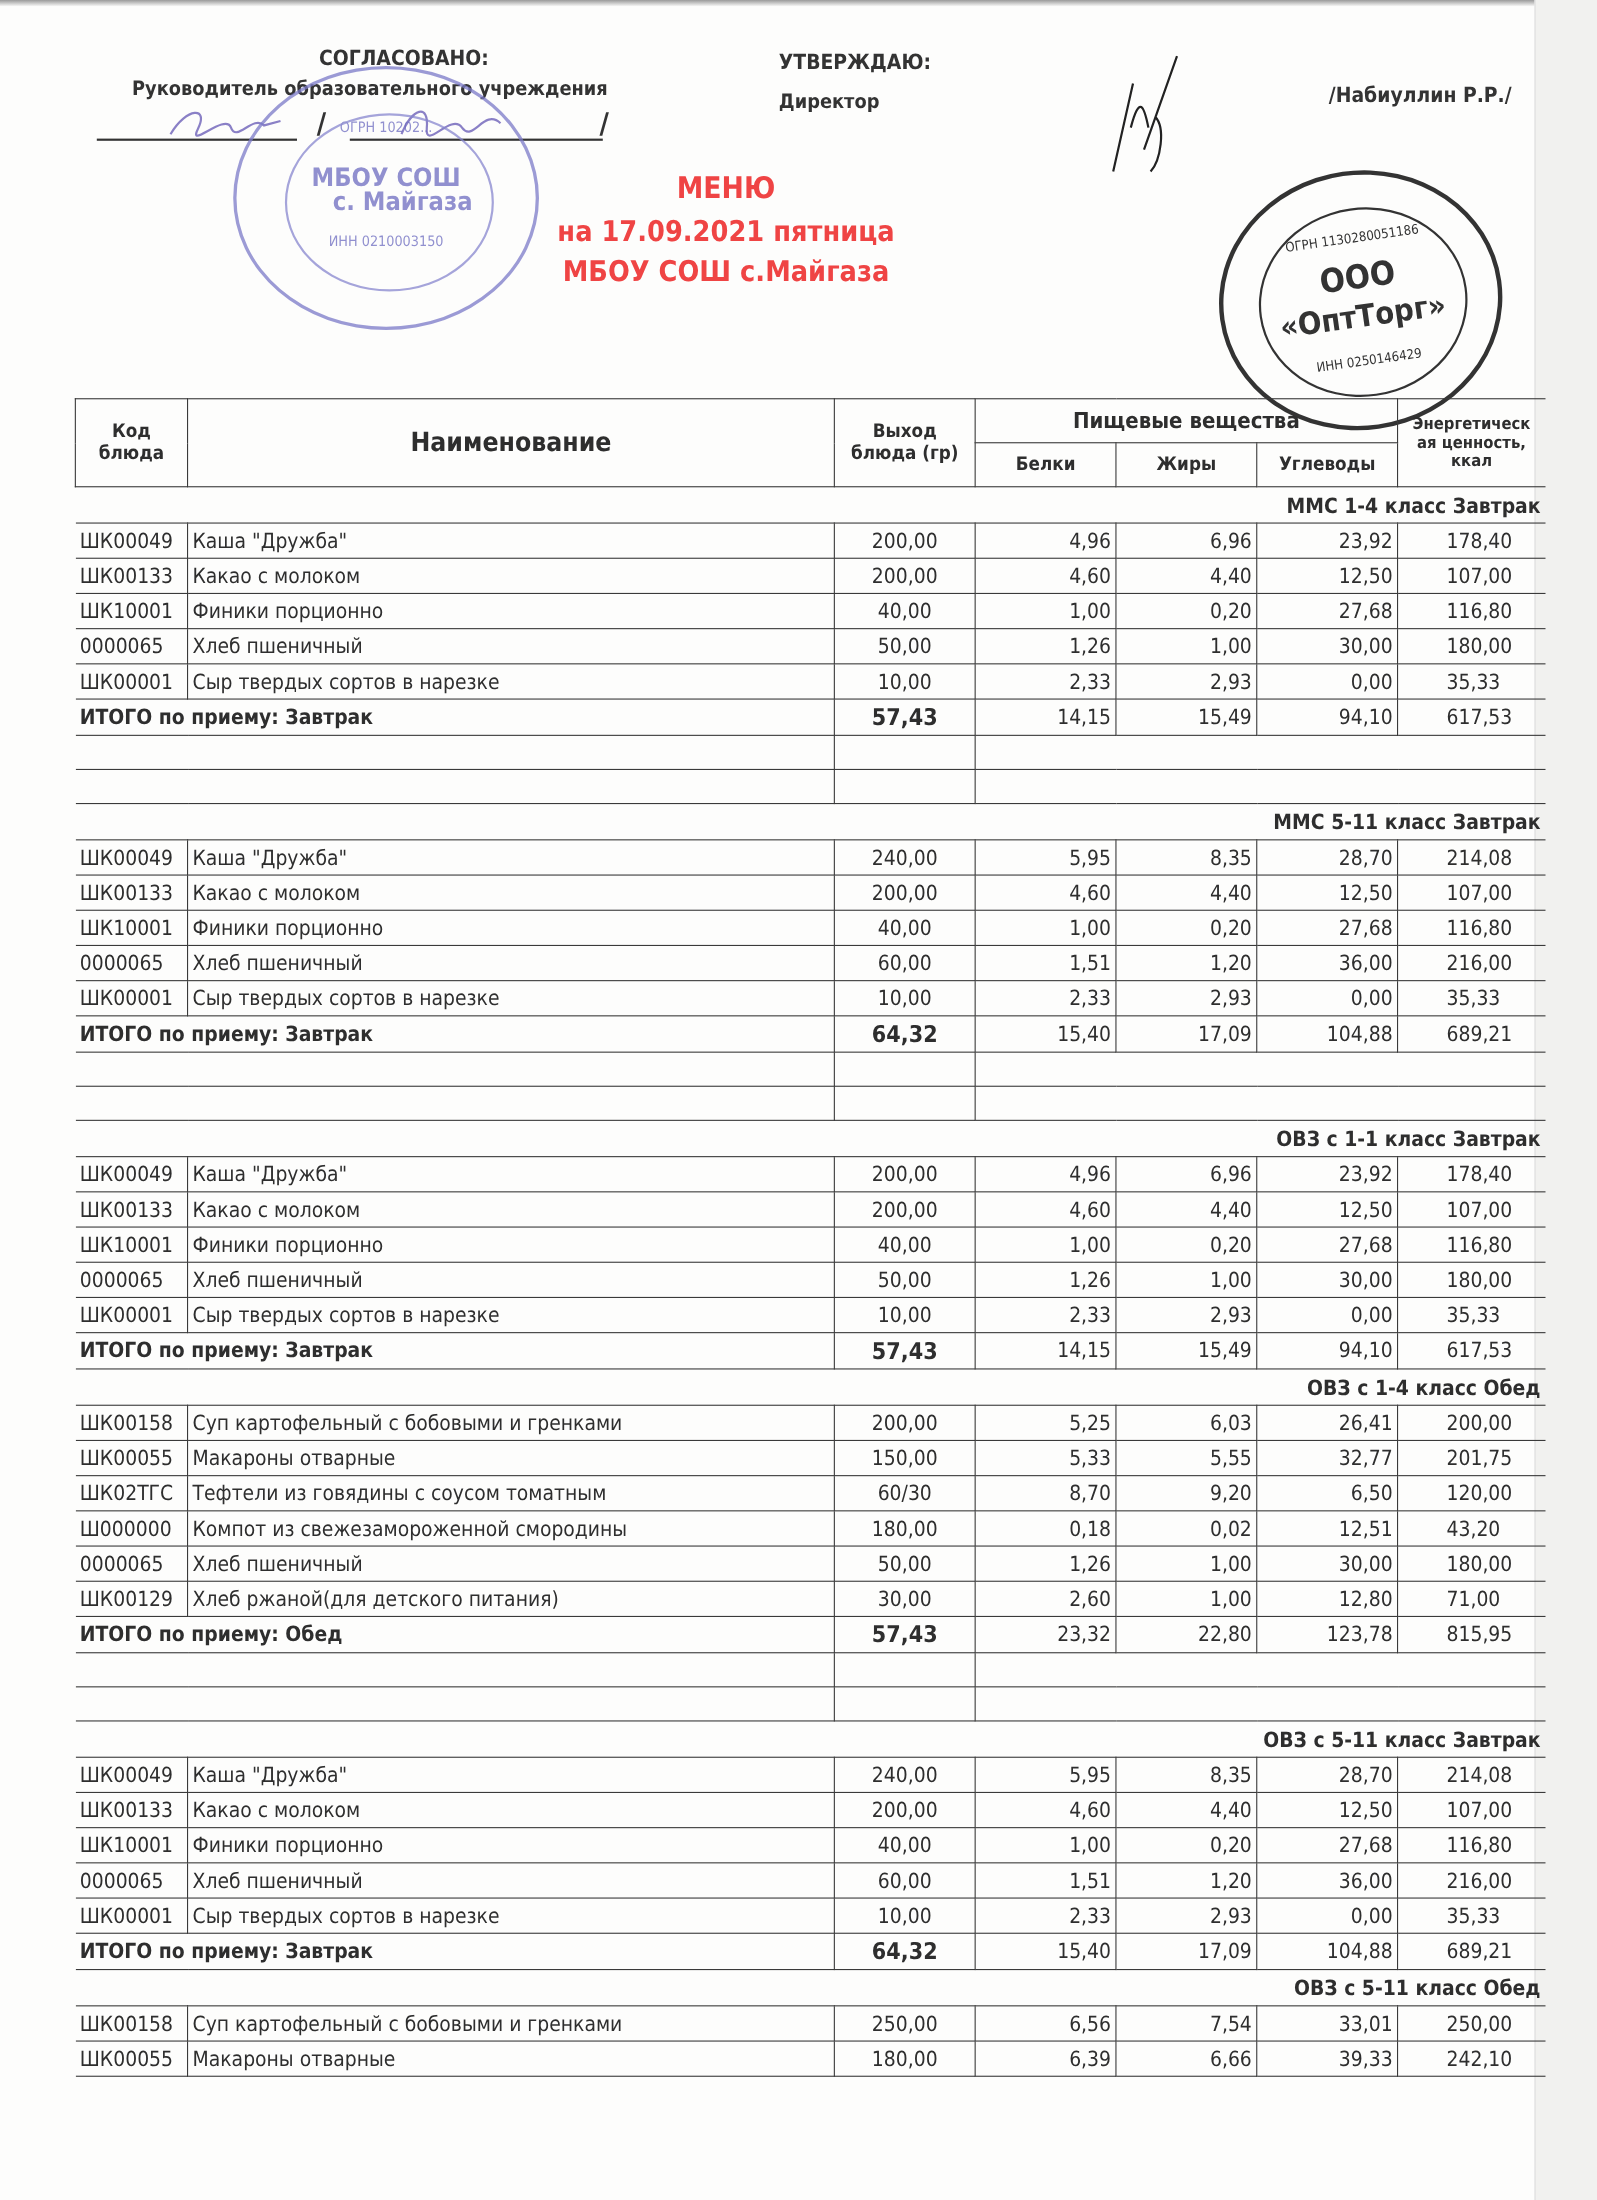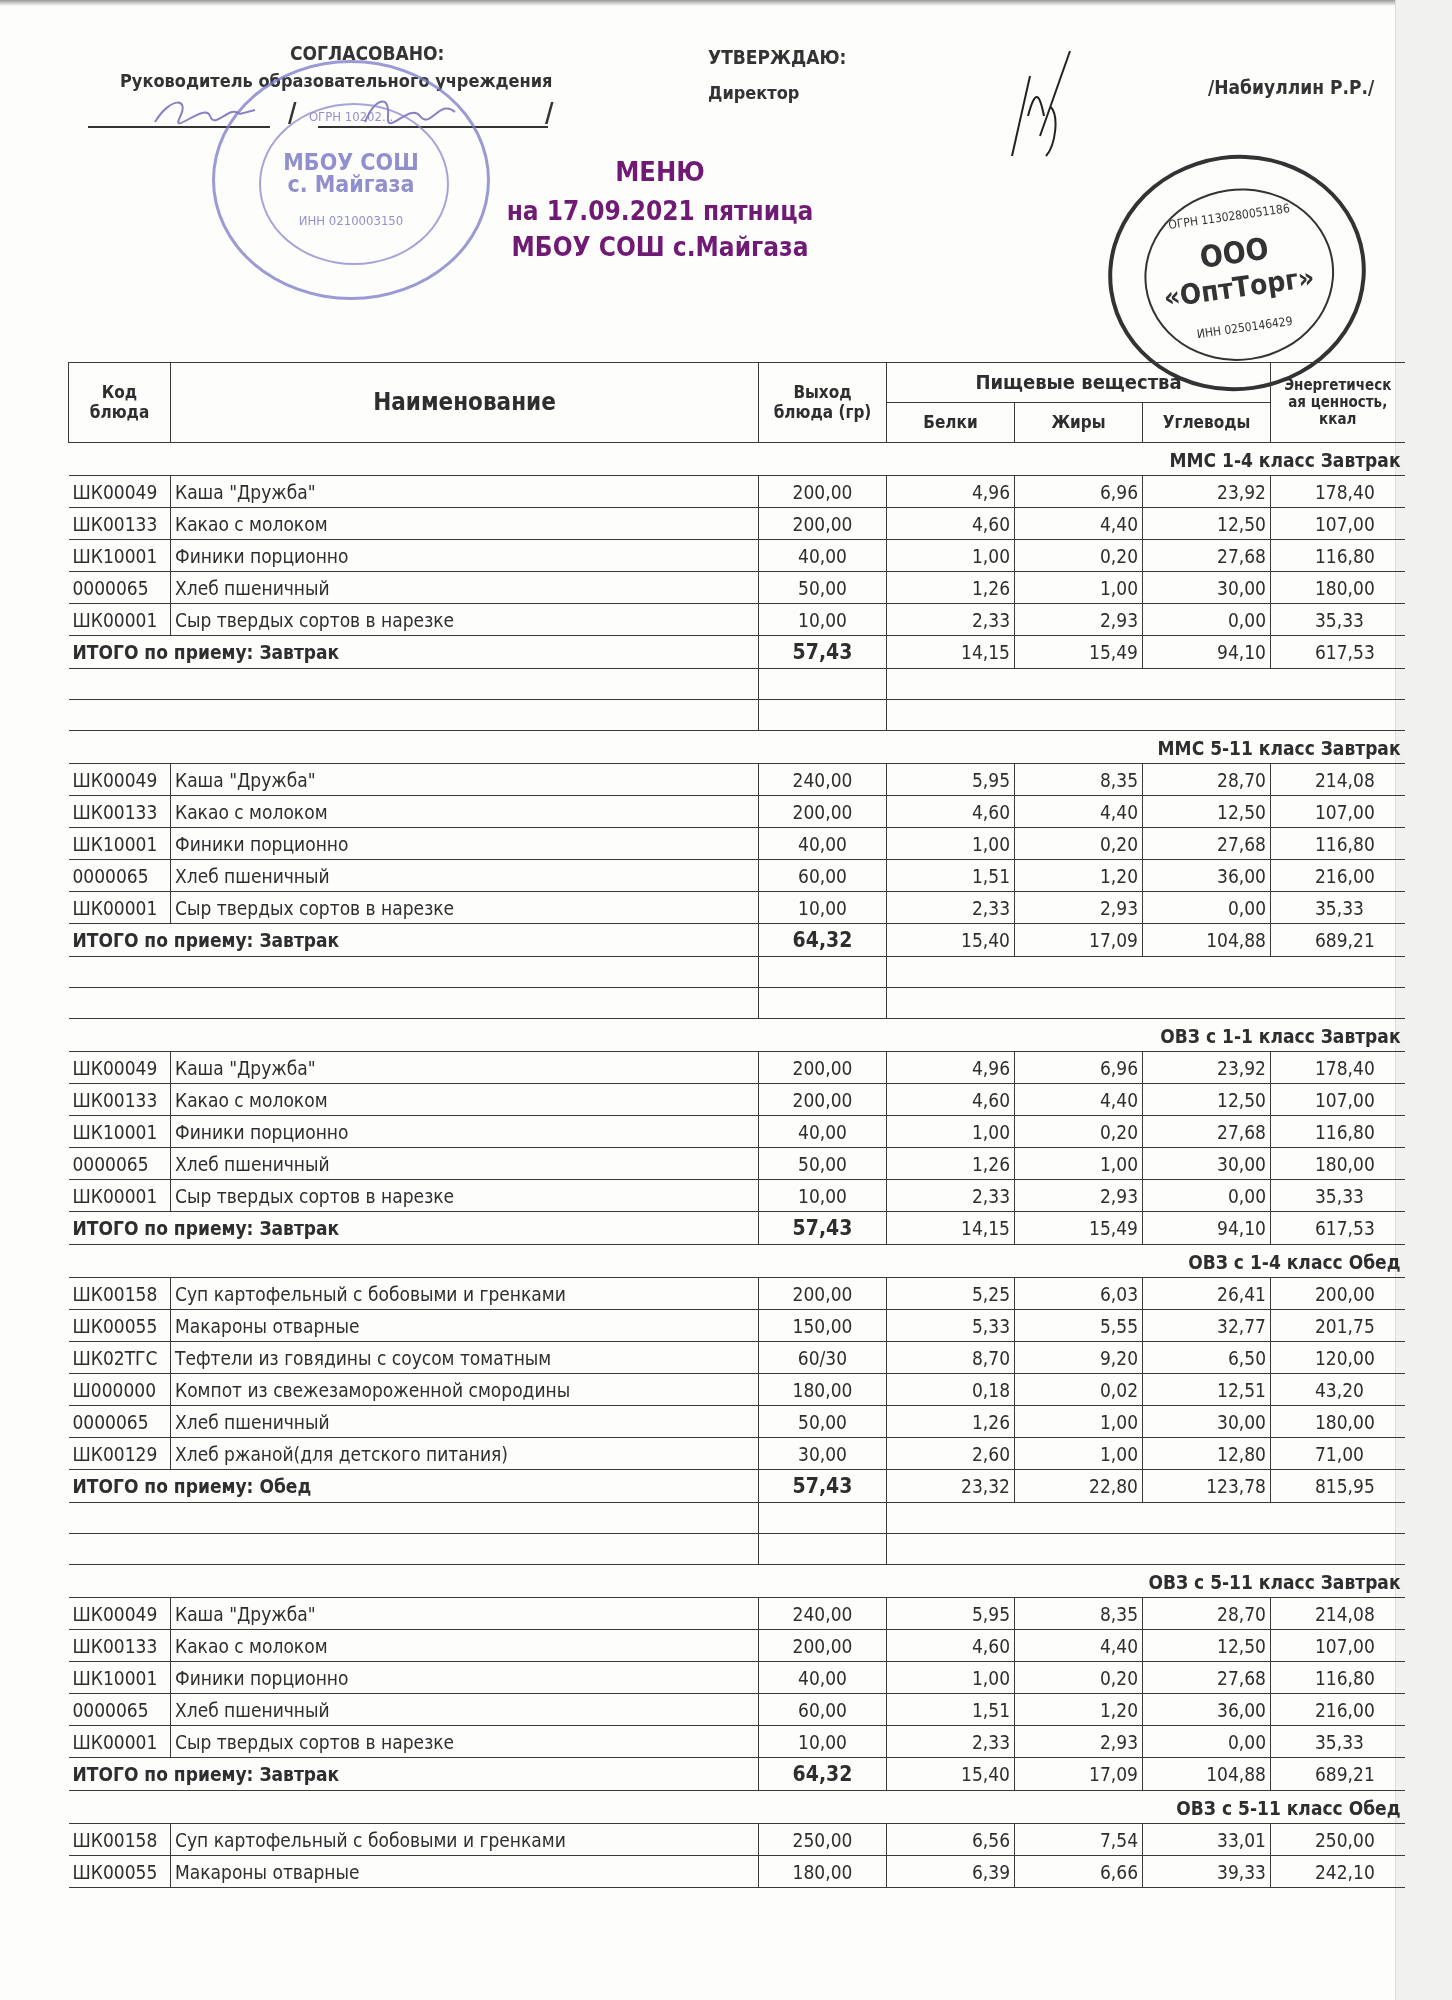--- a/index.html
+++ b/index.html
@@ -10,21 +10,21 @@
     color: #2a2a2a; position: relative;
   }
   .page { position: absolute; left: 0; top: 0; width: 1452px; height: 1492px; }
   .right-edge { position: absolute; right: 0; top: 0; width: 56px; height: 2000px; background: #f1f1ef; border-left: 1px solid #ddd; }
   .top-shadow { position: absolute; left: 0; top: 0; width: 1452px; height: 6px; background: linear-gradient(#9a9a9a, rgba(255,255,255,0)); }
 
   
   .hdr { position: absolute; font-weight: bold; font-size: 19px; color: #333; }
   .sig-line { position: absolute; height: 2px; background: #333; }
   .slash { position: absolute; font-size: 26px; font-weight: bold; color: #333; }
-  .title { position: absolute; left: 420px; width: 480px; text-align: center; font-weight: bold; color: #701a75; }
+  .title { position: absolute; left: 420px; width: 480px; text-align: center; font-weight: bold; color: #ef4444; }
 
   .stamp-blue {
     position: absolute; left: 212px; top: 60px; width: 278px; height: 240px;
     border-radius: 50%; border: 3px solid #7b7ac8; box-sizing: border-box; opacity: .75;
   }
   .stamp-blue .inner { position: absolute; left: 44px; top: 40px; width: 186px; height: 158px; border-radius: 50%; border: 2px solid #8887cf; }
   .stamp-blue .txt { position: absolute; left: 0; width: 100%; text-align: center; color: #6d6cc0; font-weight: bold; font-size: 23px; }
   .stamp-blue .inn { position: absolute; left: 0; width: 100%; text-align: center; color: #6d6cc0; font-size: 13px; }
 
   .stamp-black {
@@ -83,21 +83,21 @@
   <svg class="sig" style="left:150px; top:92px;" width="110" height="40">
     <path d="M5 30 C 20 5, 40 5, 30 25 S 55 10, 60 24 S 80 12, 90 22 L 105 18" stroke="#8a80c6" stroke-width="2" fill="none"></path>
   </svg>
   <svg class="sig" style="left:360px; top:88px;" width="110" height="44">
     <path d="M5 34 C 15 10, 30 6, 28 28 S 50 14, 60 28 S 80 10, 95 24" stroke="#8a80c6" stroke-width="2" fill="none"></path>
   </svg>
 
   <div class="stamp-blue">
     <div class="inner"></div>
     <div class="txt" style="top:86px;">МБОУ СОШ</div>
-    <div class="txt" style="top:108px;">с. Майгаза</div>
+    <div class="txt" style="top:108px;margin-left:15px;">с. Майгаза</div>
     <div class="inn" style="top:150px;">ИНН 0210003150</div>
     <div class="inn" style="top:46px;">ОГРН 10202...</div>
   </div>
 
   <div class="hdr" style="left:708px; top:46px;">УТВЕРЖДАЮ:</div>
   <div class="hdr" style="left:708px; top:82px; font-size:18px;">Директор</div>
   <div class="hdr" style="left:1208px; top:76px;">/Набиуллин Р.Р./</div>
   <svg class="sig" style="left:1000px; top:46px;" width="80" height="124">
     <path d="M12 110 L 30 30 M 28 70 C 36 40, 40 50, 44 70 M 40 90 L 70 5 M 50 60 C 60 70, 55 100, 46 110" stroke="#222" stroke-width="2" fill="none"></path>
   </svg>

